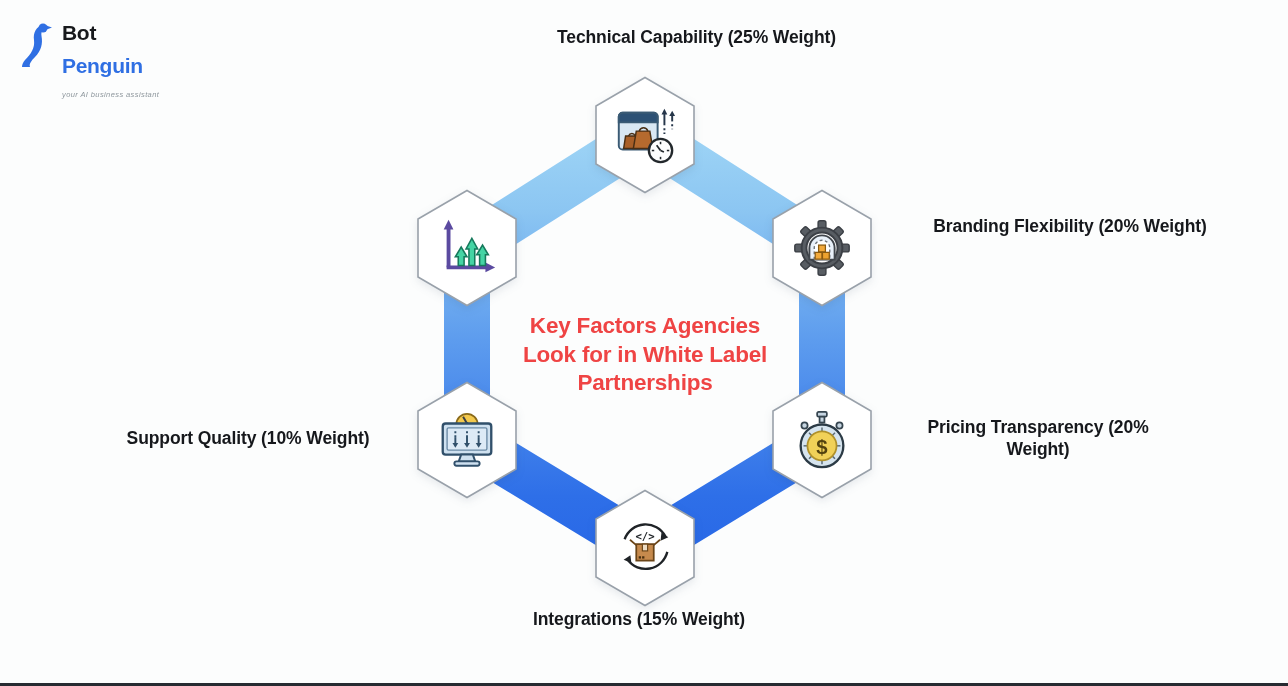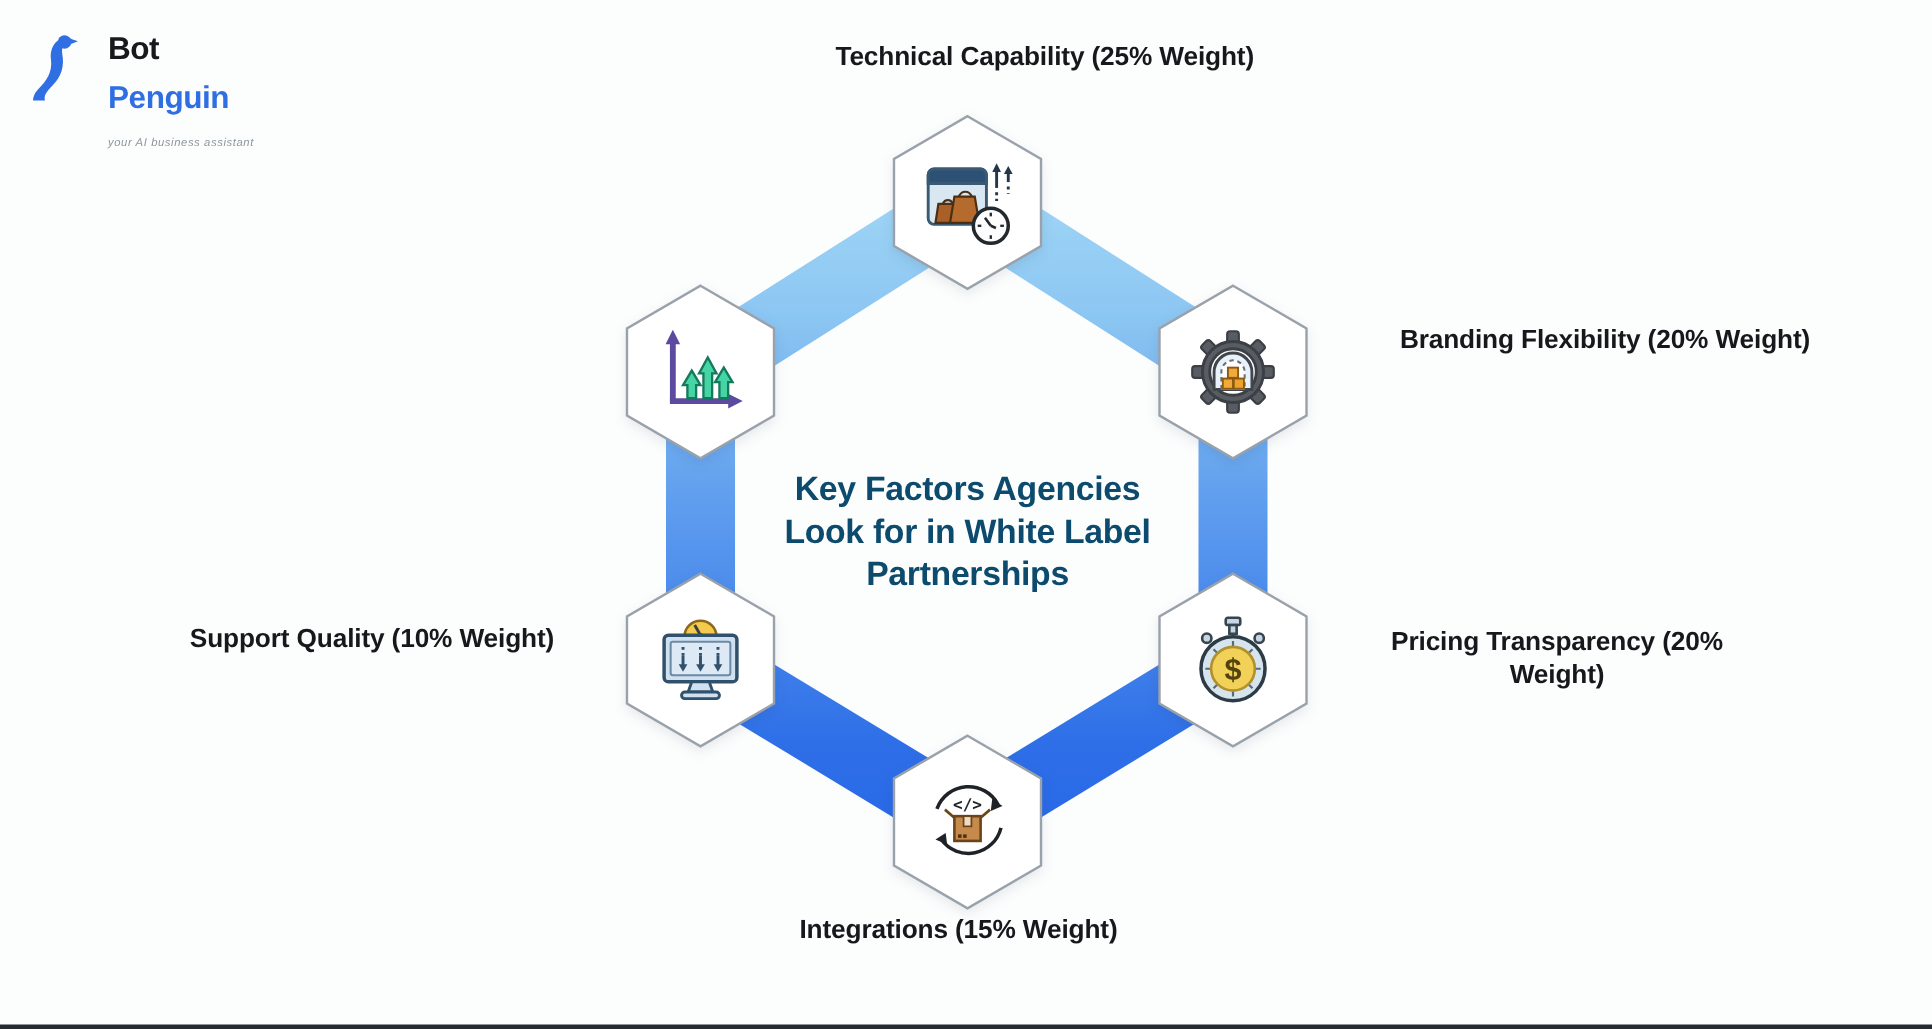--- a/index.html
+++ b/index.html
@@ -6,21 +6,21 @@
   html, body { width: 1288px; height: 686px; }
   body {
     font-family: "Liberation Sans", sans-serif;
     background: #fcfdfd;
     position: relative;
     overflow: hidden;
   }
   .canvas { position: absolute; inset: 0; }
 
   
-  .logo { position: absolute; left: 18px; top: 22px; display: flex; align-items: flex-start; gap: 20px; }
+  .logo { position: absolute; left: 18px; top: 22px; display: flex; align-items: flex-start; gap: 10px; }
   .logo-words { display: flex; flex-direction: column; line-height: 1.02; }
   .logo-word1 { font-size: 21px; font-weight: 800; color: #17191c; letter-spacing: -0.3px; }
   .logo-word2 { font-size: 21px; font-weight: 800; color: #2f6fe3; letter-spacing: -0.3px; margin-top: 12px; }
   .logo-tagline { font-size: 7.5px; font-style: italic; color: #8d969c; margin-top: 14px; letter-spacing: 0.4px; }
 
   
   .ring-svg { position: absolute; left: 0; top: 0; }
 
   
   .node {
@@ -39,28 +39,28 @@
 
   
   .factor-label {
     position: absolute; font-size: 17.5px; font-weight: 700; color: #16181c;
     text-align: center; line-height: 1.25; letter-spacing: -0.1px;
   }
   .label-top          { left: 436px; top: 27px;  width: 400px; text-align: right; }
   .label-right-top    { left: 900px; top: 216px; width: 280px; margin-left: 30px; }
   .label-right-bottom { left: 898px; top: 417px; width: 280px; }
   .label-bottom       { left: 439px; top: 609px; width: 400px; }
-  .label-left-bottom  { left: 98px;  top: 415px; width: 300px; }
+  .label-left-bottom  { left: 98px;  top: 428px; width: 300px; }
   .label-left-top     { left: 102px; top: 231px; width: 300px; }
 
   
   .diagram-title {
     position: absolute; left: 465px; top: 312px; width: 360px;
     text-align: center; font-size: 22.5px; font-weight: 700;
-    color: #0c4a6e; line-height: 1.27; letter-spacing: -0.2px;
+    color: #ef4444; line-height: 1.27; letter-spacing: -0.2px;
   }
 
   .bottom-edge { position: absolute; left: 0; bottom: 0; width: 100%; height: 3px; background: #262b31; }
 </style>
 </head>
 <body>
 
 <div class="canvas">
 
   <svg class="ring-svg" width="1288" height="686" viewBox="0 0 1288 686">

